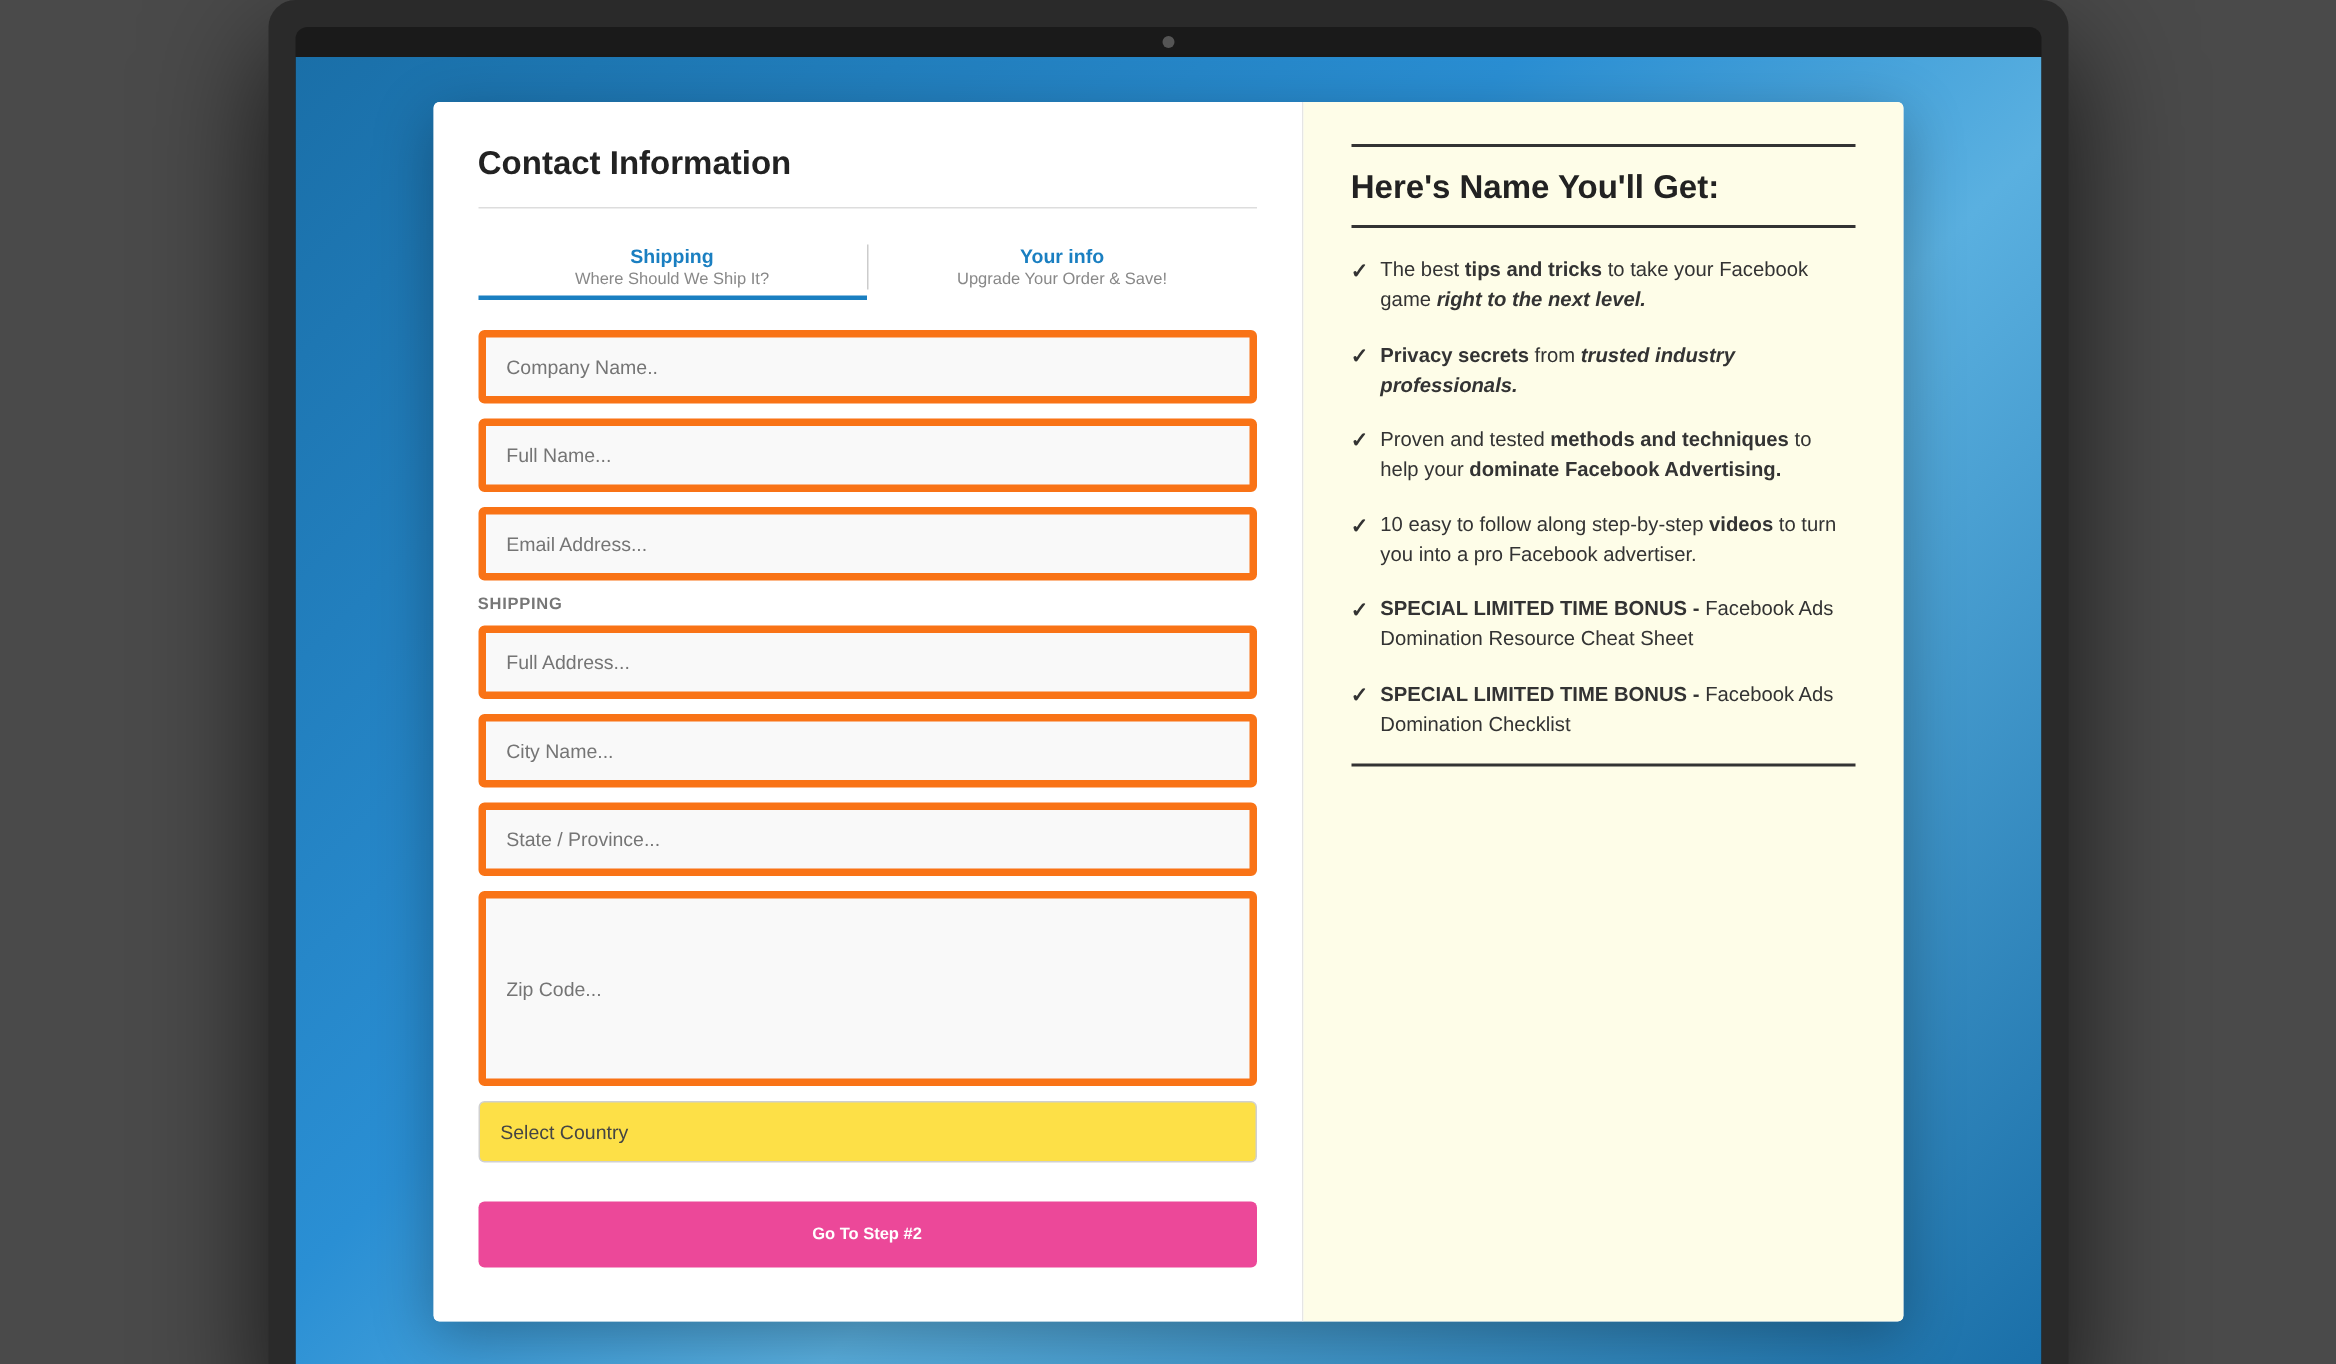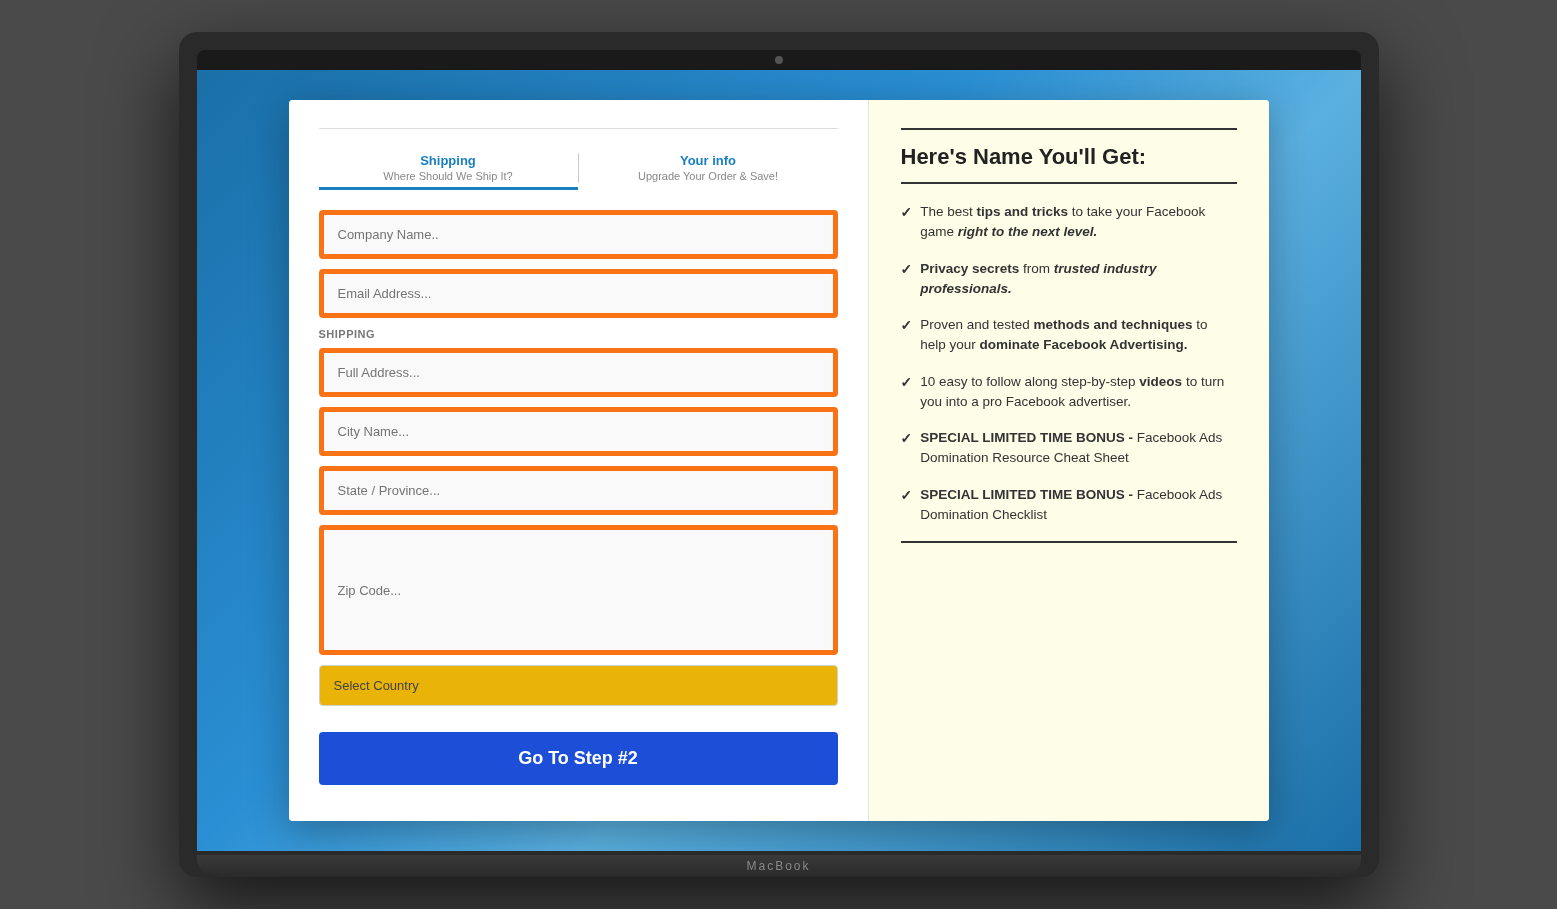--- a/index.html
+++ b/index.html
@@ -155,34 +155,34 @@
       flex: 0 0 130px;
     }
 
     .select-input {
       width: 100%;
       padding: 12px 14px;
       border: 1px solid #d0d0d0;
       border-radius: 4px;
       font-size: 13px;
       color: #444;
-      background: #eab308;
+      background: #fde047;
       outline: none;
       appearance: none;
       cursor: pointer;
     }
 
     .cta-button {
       width: 100%;
       padding: 16px;
-      background: #1d4ed8;
+      background: #ec4899;
       color: white;
       border: none;
       border-radius: 4px;
-      font-size: 18px;
+      font-size: 11px;
       font-weight: 600;
       cursor: pointer;
       margin-top: 16px;
       margin-bottom: 8px;
     }
 
     .privacy-text {
       text-align: center;
       font-size: 11px;
       color: #999;
@@ -278,39 +278,43 @@
 </head>
 <body>
 
 <div class="macbook-outer">
   <div class="macbook-screen">
     <div class="camera-dot"></div>
     <div class="screen-content">
       <div class="browser-window">
 
         <div class="left-panel">
+          <h1 class="page-title">Contact Information</h1>
           <hr class="top-divider">
 
           <div class="tabs">
             <div class="tab">
               <div class="tab-label">Shipping</div>
               <div class="tab-sub">Where Should We Ship It?</div>
             </div>
             <div class="tab-divider"></div>
             <div class="tab">
               <div class="tab-label">Your info</div>
               <div class="tab-sub">Upgrade Your Order &amp; Save!</div>
             </div>
             <div class="tab-active-bar"></div>
           </div>
 
           <div class="form-group">
             <input class="form-input" type="text" placeholder="Company Name.." style="">
           </div>
 
+          <div class="form-group">
+            <input class="form-input" type="text" placeholder="Full Name..." style="">
+          </div>
 
           <div class="form-group">
             <input class="form-input" type="email" placeholder="Email Address..." style="">
           </div>
 
 
           <div class="section-label">SHIPPING</div>
 
           <div class="form-group">
             <input class="form-input" type="text" placeholder="Full Address..." style="">

